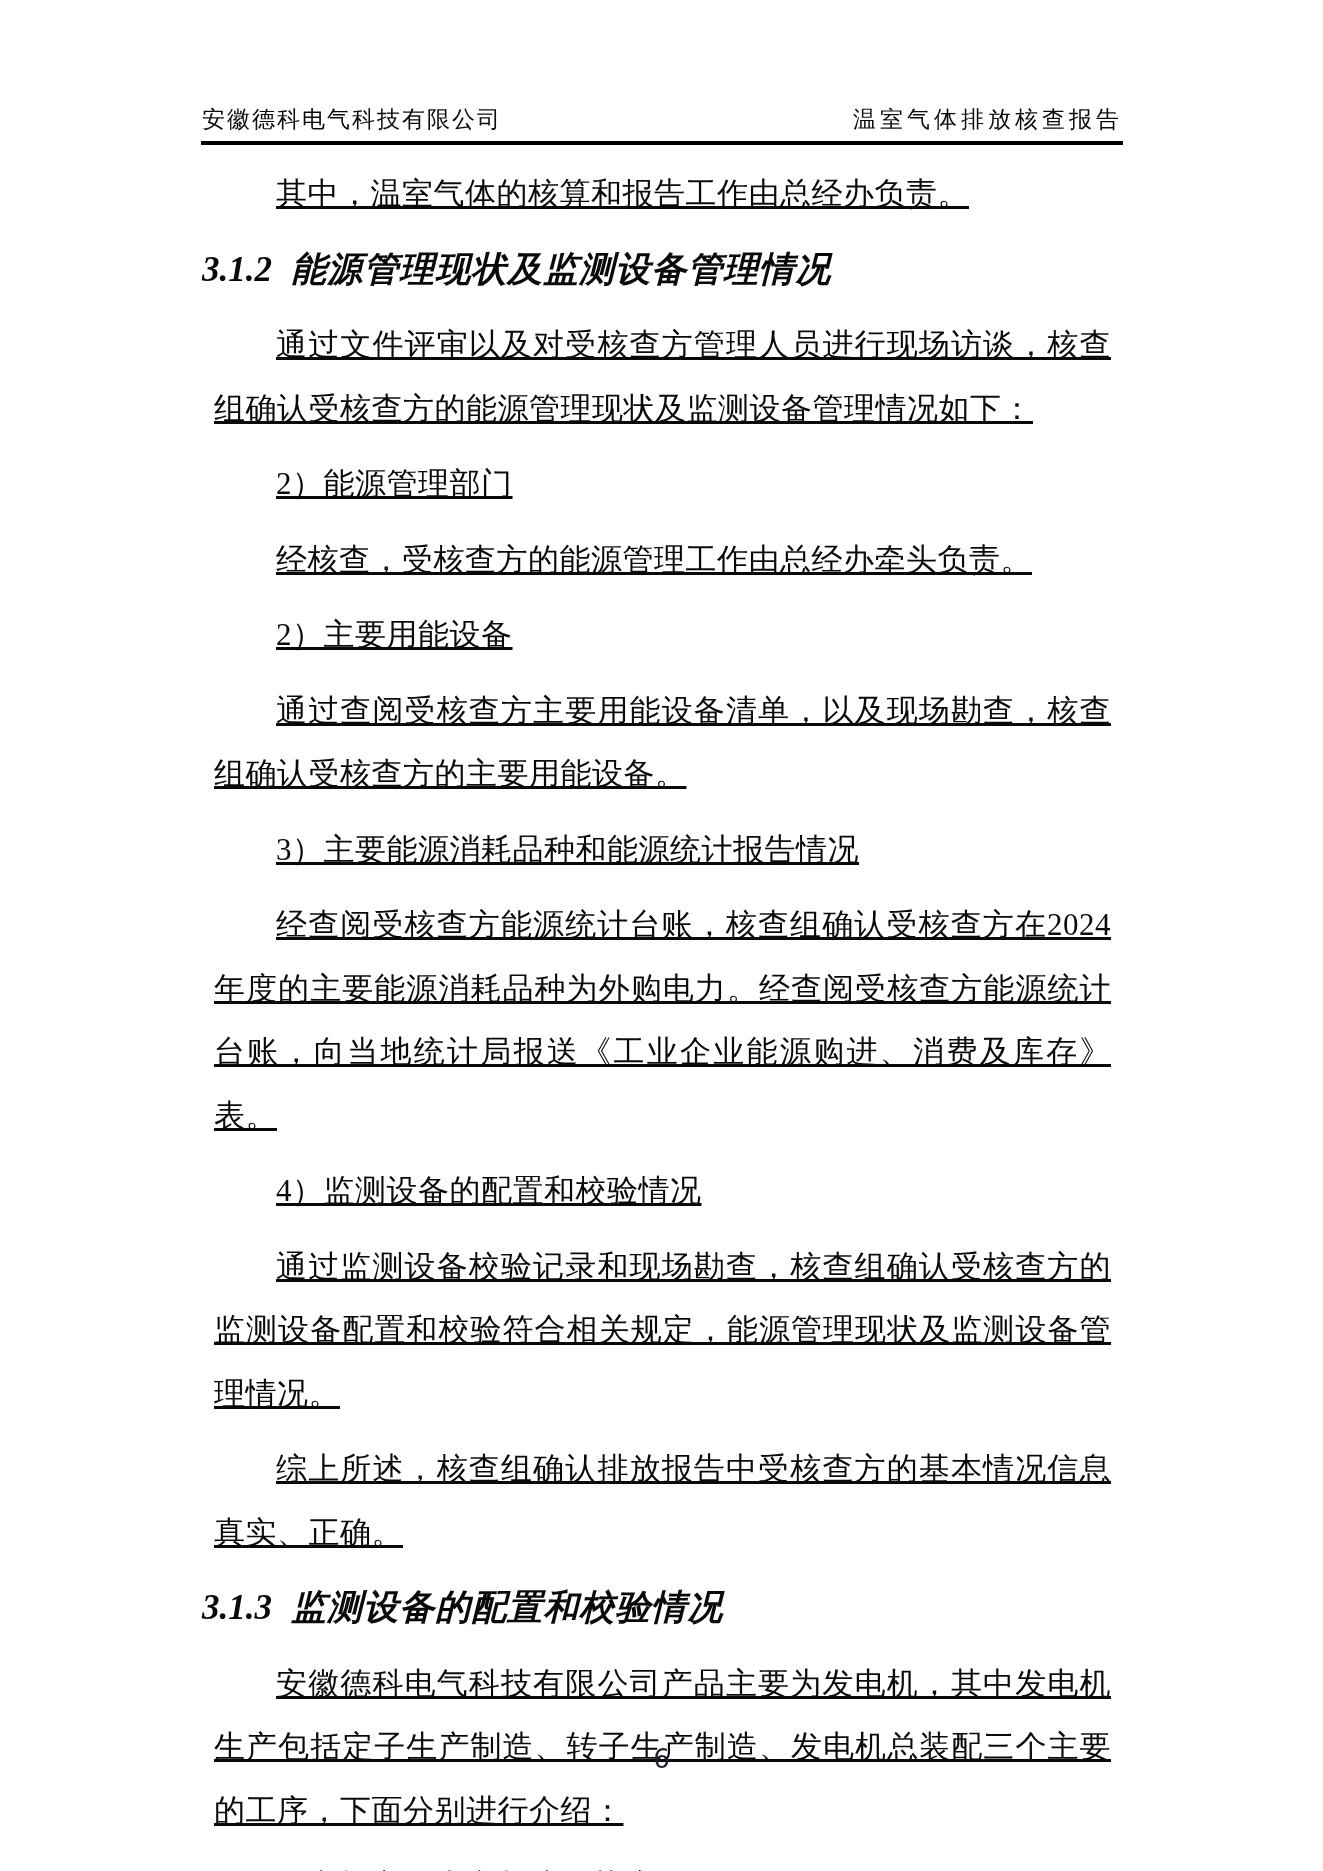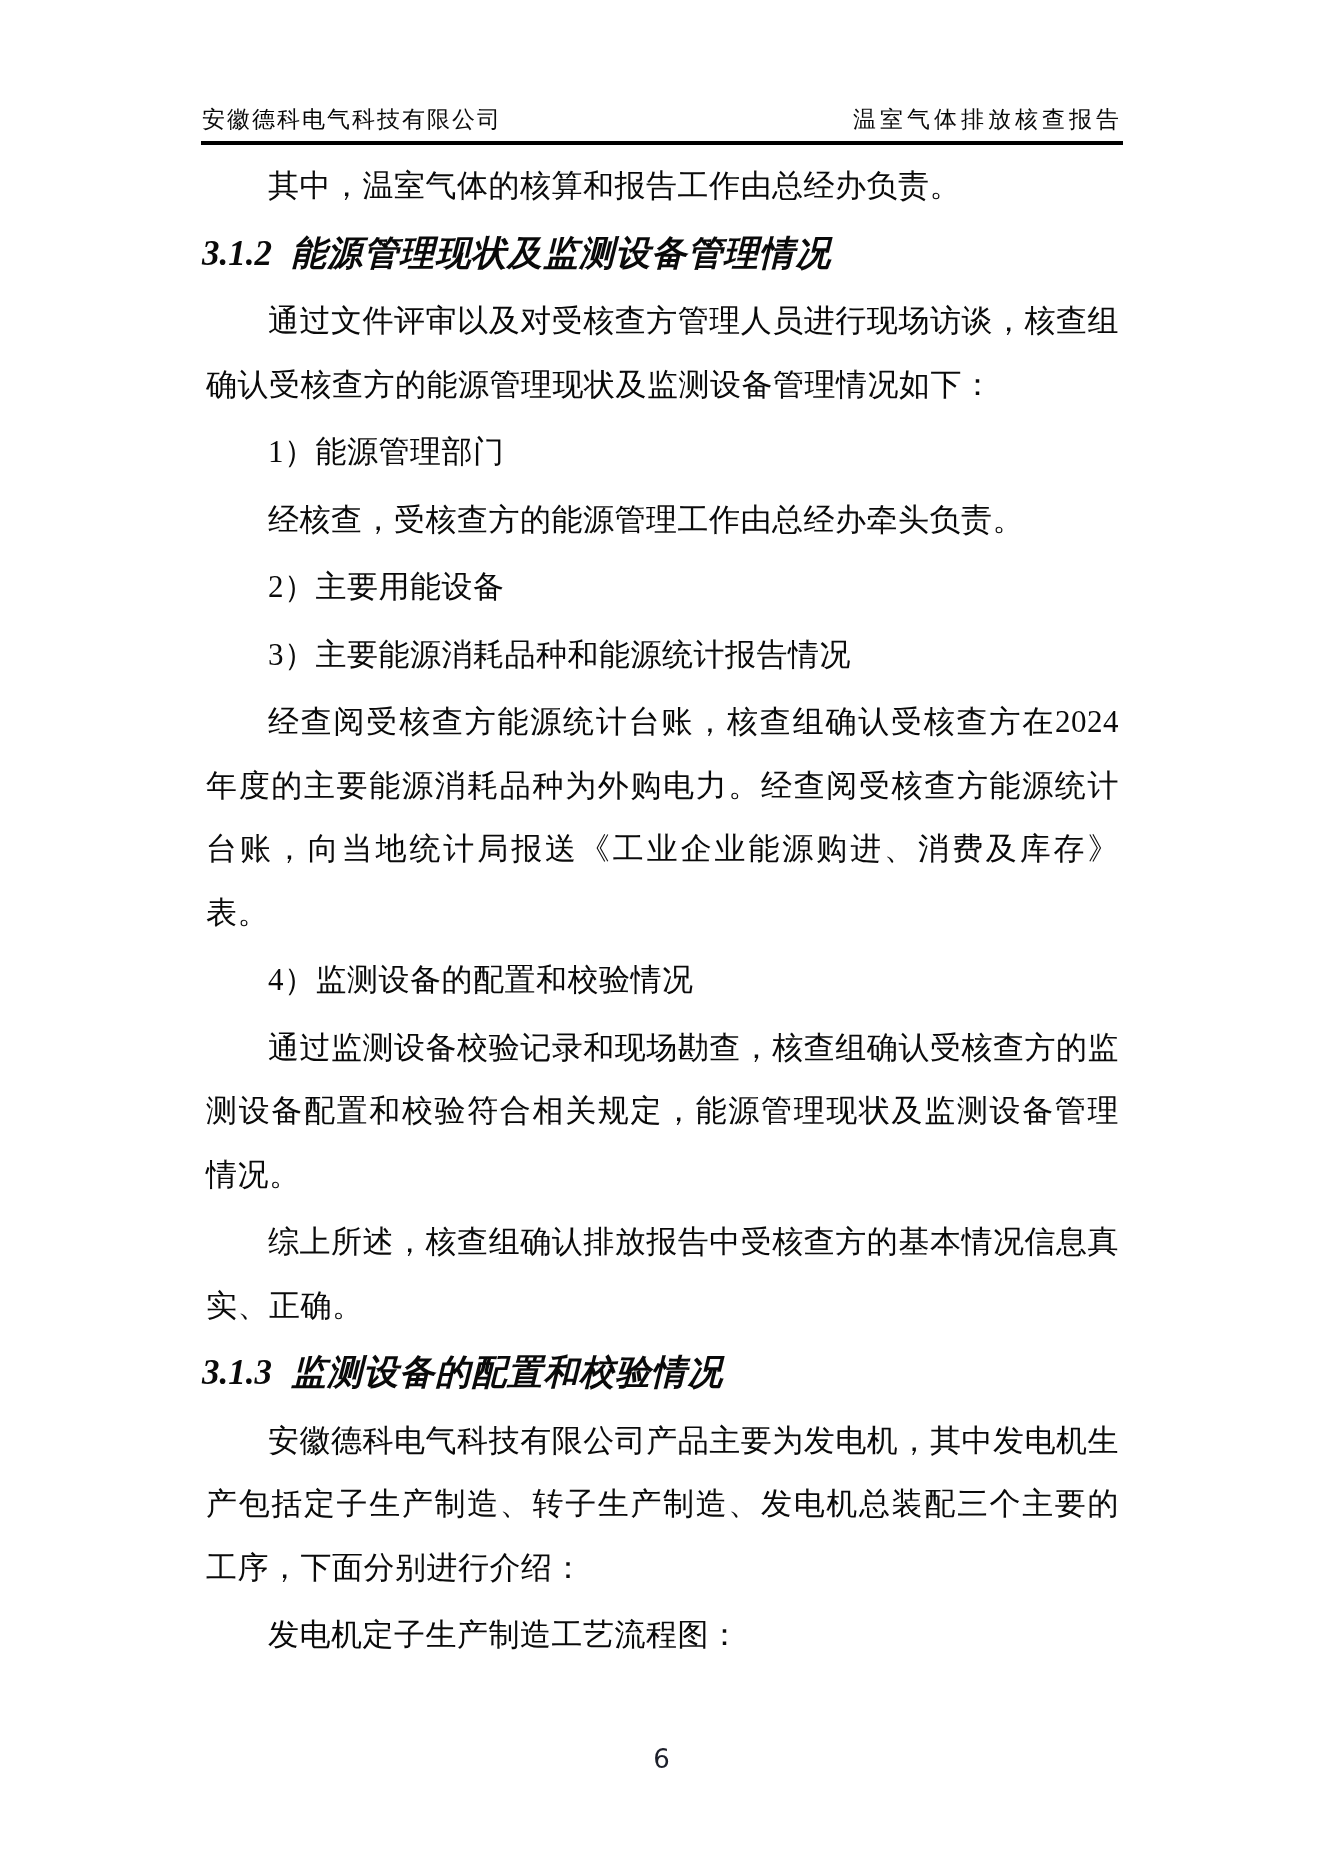--- a/index.html
+++ b/index.html
@@ -50,23 +50,24 @@
     top: 150px;
     left: 202px;
     width: 921px;
     font-size: 31px;
     line-height: 63.5px;
     letter-spacing: 0.5px;
     text-align: justify;
     text-justify: inter-ideograph;
   }
   .doc-body p {
-    margin: 4px;
+    margin: 12px;
     padding: 0;
     text-indent: 2em;
+    text-decoration: underline;
   }
   .doc-body h2 {
     margin: 0;
     padding: 0;
     font-size: 35px;
     line-height: 63.5px;
     font-weight: bold;
     text-indent: 0;
     letter-spacing: 1px;
     white-space: nowrap;
@@ -105,26 +106,27 @@
   <div class="doc-body">
 
     <p>其中，温室气体的核算和报告工作由总经办负责。</p>
 
     <h2>
       <span class="h-num">3.1.2</span><span>能源管理现状及监测设备管理情况</span>
     </h2>
 
     <p>通过文件评审以及对受核查方管理人员进行现场访谈，核查组确认受核查方的能源管理现状及监测设备管理情况如下：</p>
 
-    <p>1）能源管理部门</p>
+    <p>2）能源管理部门</p>
 
     <p>经核查，受核查方的能源管理工作由总经办牵头负责。</p>
 
     <p>2）主要用能设备</p>
 
+    <p>通过查阅受核查方主要用能设备清单，以及现场勘查，核查组确认受核查方的主要用能设备。</p>
 
     <p>3）主要能源消耗品种和能源统计报告情况</p>
 
     <p>经查阅受核查方能源统计台账，核查组确认受核查方在2024年度的主要能源消耗品种为外购电力。经查阅受核查方能源统计台账，向当地统计局报送《工业企业能源购进、消费及库存》表。</p>
 
     <p>4）监测设备的配置和校验情况</p>
 
     <p>通过监测设备校验记录和现场勘查，核查组确认受核查方的监测设备配置和校验符合相关规定，能源管理现状及监测设备管理情况。</p>
 
     <p>综上所述，核查组确认排放报告中受核查方的基本情况信息真实、正确。</p>

